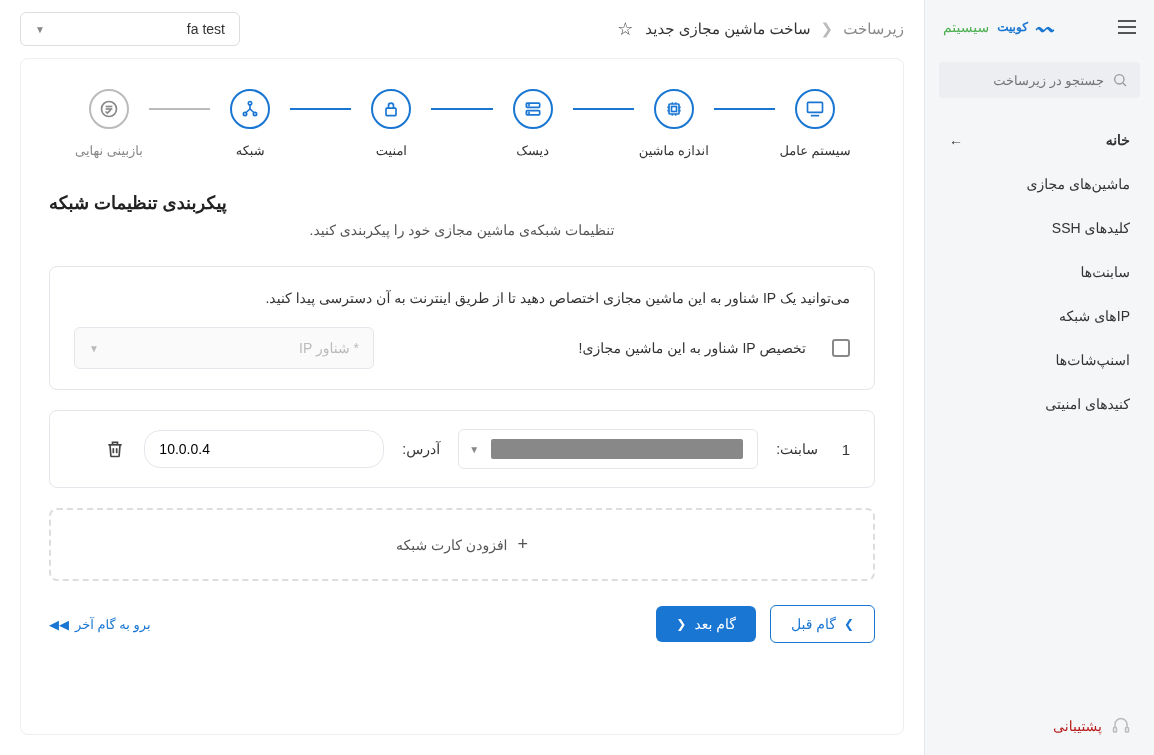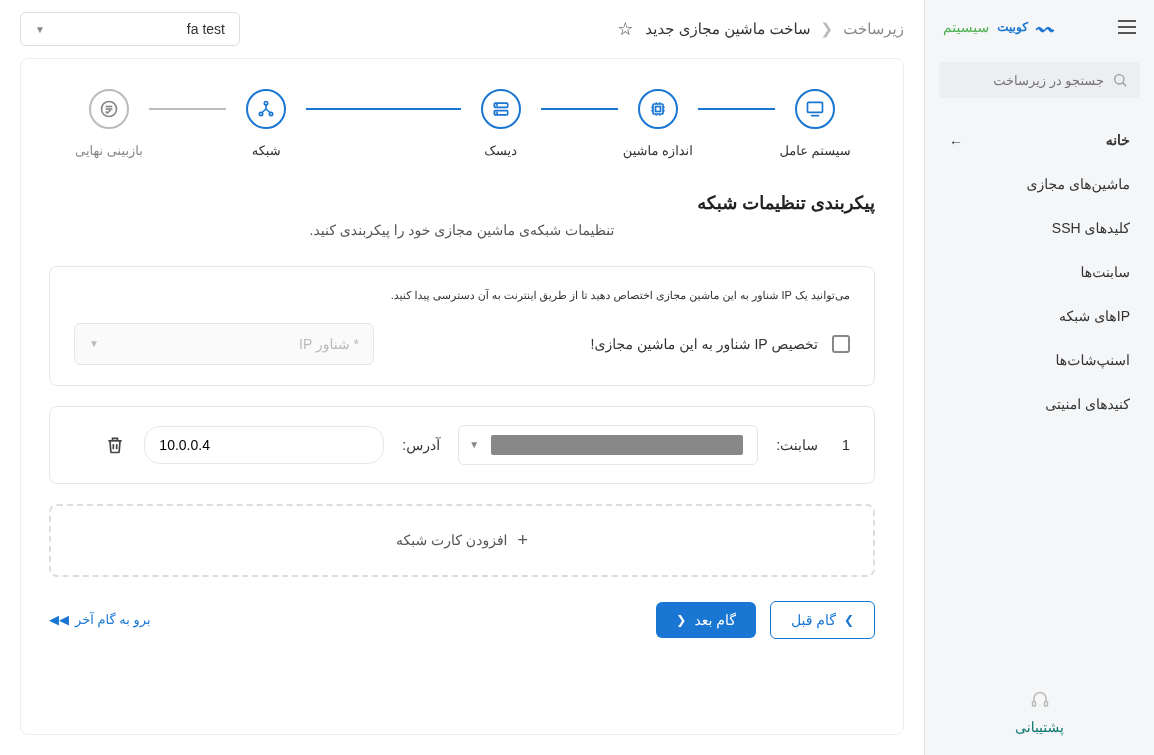--- a/index.html
+++ b/index.html
@@ -59,21 +59,21 @@
 .nav-item .arrow { color: #333; font-size: 14px; }
 .footer-links { padding: 8px 0; }
 .footer-item {
   padding: 12px 24px;
   display: flex;
   align-items: center;
   gap: 10px;
   color: #555;
   cursor: pointer;
 }
-.footer-item.muted { color: #0f766e; flex-direction: column; }
+.footer-item.muted { color: #b91c1c; }
 .footer-icon { width: 18px; height: 18px; display: inline-flex; align-items: center; justify-content: center; }
 .main { flex: 1; display: flex; flex-direction: column; }
 .topbar {
   display: flex;
   align-items: center;
   padding: 12px 20px;
   gap: 12px;
 }
 .breadcrumb { display: flex; align-items: center; gap: 10px; font-size: 15px; }
 .bc-parent { color: #888; }
@@ -105,29 +105,29 @@
 .step-circle {
   width: 40px; height: 40px; border-radius: 50%;
   border: 2px solid #1976d2; display: flex; align-items: center; justify-content: center;
   background: #fff; color: #1976d2;
 }
 .step-circle.inactive { border-color: #bbb; color: #888; }
 .step-label { font-size: 13px; color: #333; white-space: nowrap; }
 .step-label.inactive { color: #888; }
 .step-line { flex: 1; height: 2px; background: #1976d2; margin-top: -30px; }
 .step-line.inactive { background: #bbb; }
-.section-title { text-align: right; font-size: 18px; font-weight: 600; margin: 14px 0 8px; color: #222; }
+.section-title { text-align: left; font-size: 18px; font-weight: 600; margin: 14px 0 8px; color: #222; }
 .section-desc { text-align: center; color: #555; font-size: 14px; margin-bottom: 28px; }
 .panel {
   border: 1px solid #e4e6eb; border-radius: 8px;
   padding: 20px 24px; margin-bottom: 20px;
 }
-.panel-text { color: #333; font-size: 11px; margin-bottom: 18px; line-height: 1.6; }
+.panel-text { color: #333; font-size: 14px; margin-bottom: 18px; line-height: 1.6; }
 .panel-row { display: flex; align-items: center; gap: 20px; }
-.checkbox-wrap { display: flex; align-items: center; gap: 14px; flex: 1; }
+.checkbox-wrap { display: flex; align-items: center; gap: 26px; flex: 1; }
 .checkbox { width: 18px; height: 18px; border: 2px solid #888; border-radius: 3px; cursor: pointer; }
 .select-disabled {
   border: 1px solid #e4e6eb; border-radius: 6px;
   padding: 12px 14px; color: #bbb; min-width: 300px;
   display: flex; align-items: center; justify-content: space-between;
   background: #fafafa;
   direction: ltr;
 }
 .select-disabled .chev { font-size: 10px; }
 .nic-row {
@@ -290,20 +290,29 @@
             <svg width="20" height="20" viewBox="0 0 24 24" fill="none" stroke="#1976d2" stroke-width="2">
                 <rect x="4" y="5" width="16" height="5" rx="1"></rect>
                 <rect x="4" y="14" width="16" height="5" rx="1"></rect>
                 <circle cx="7" cy="7.5" r="0.5" fill="#1976d2"></circle>
                 <circle cx="7" cy="16.5" r="0.5" fill="#1976d2"></circle>
               </svg>
           </div>
           <span class="step-label">دیسک</span>
         </div>
         <div class="step-line"></div>
+        <div class="step">
+          <div class="step-circle">
+            <svg width="20" height="20" viewBox="0 0 24 24" fill="none" stroke="#1976d2" stroke-width="2">
+                <rect x="6" y="11" width="12" height="9" rx="1"></rect>
+                <path d="M9 11V8a3 3 0 0 1 6 0v3"></path>
+              </svg>
+          </div>
+          <span class="step-label">امنیت</span>
+        </div>
         <div class="step-line"></div>
         <div class="step">
           <div class="step-circle">
             <svg width="20" height="20" viewBox="0 0 24 24" fill="none" stroke="#1976d2" stroke-width="2">
                 <circle cx="12" cy="5" r="2"></circle>
                 <circle cx="6" cy="18" r="2"></circle>
                 <circle cx="18" cy="18" r="2"></circle>
                 <line x1="12" y1="7" x2="12" y2="12"></line>
                 <line x1="12" y1="12" x2="7" y2="16.5"></line>
                 <line x1="12" y1="12" x2="17" y2="16.5"></line>

